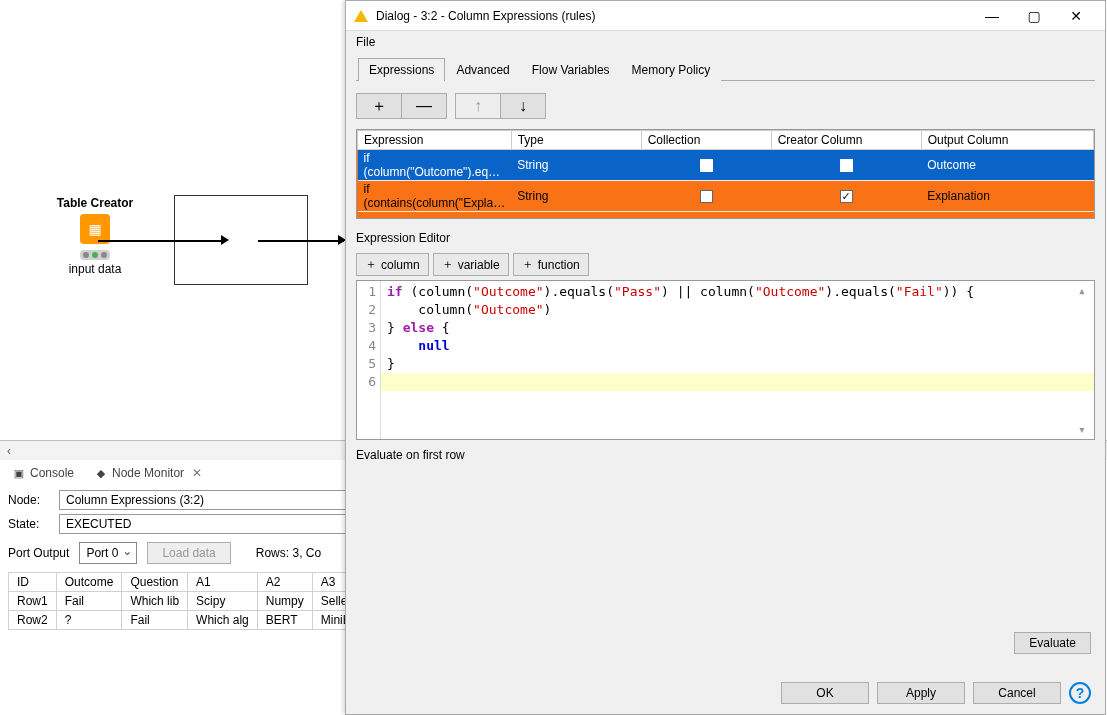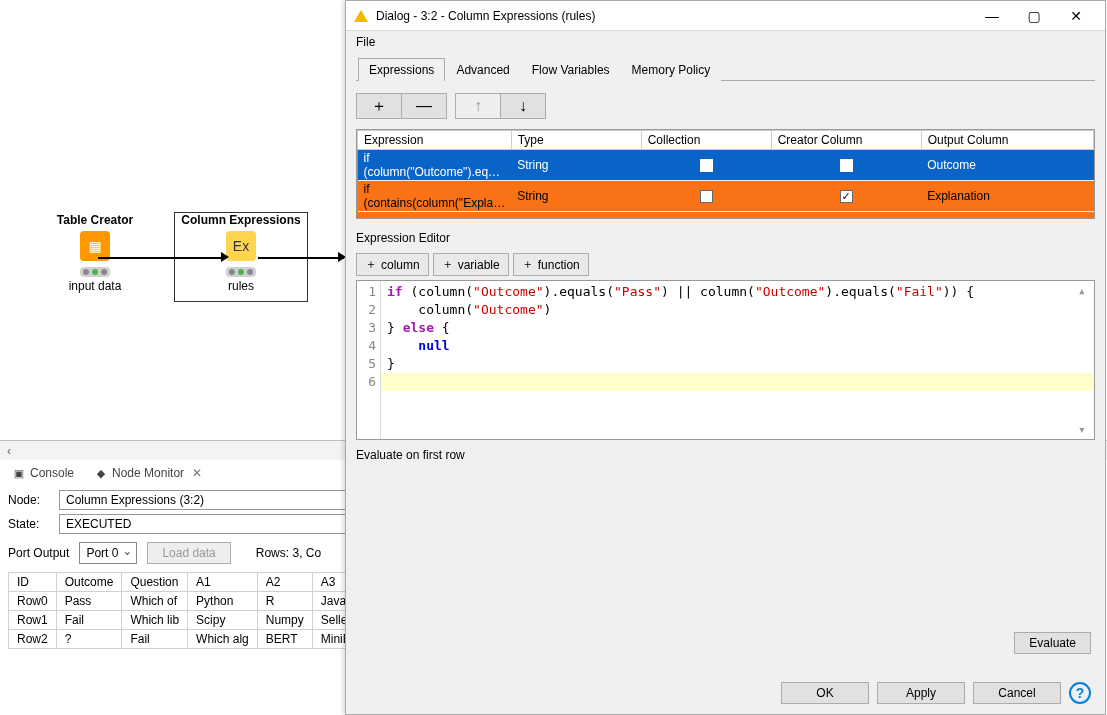--- a/index.html
+++ b/index.html
@@ -10,21 +10,21 @@
   width: 1107px;
   height: 715px;
   overflow: hidden;
   position: relative;
   color: #000;
 }
 
 
 .canvas {
   position: absolute;
-  left: 0; top: 17px;
+  left: 0; top: 0;
   width: 345px;
   height: 440px;
   background: #fff;
 }
 .node {
   position: absolute;
   text-align: center;
 }
 .node-title { font-size: 12px; font-weight: bold; margin-bottom: 4px; }
 .node-icon {
@@ -274,30 +274,20 @@
     <div class="status-lights">
         <span></span>
         <span class="green"></span>
         <span></span>
       </div>
     <div class="node-caption">input data</div>
   </div>
 
   <div class="node-selected-box" style="left:174px;top:195px;width:134px;height:90px;"></div>
 
-  <div class="node col-exp" style="left:180px;top:196px;width:122px;">
-    <div class="node-title">Column Expressions</div>
-    <div class="node-icon">Ex</div>
-    <div class="status-lights">
-        <span></span>
-        <span class="green"></span>
-        <span></span>
-      </div>
-    <div class="node-caption">rules</div>
-  </div>
 
   <div class="wire" style="left:98px;top:240px;width:128px;"></div>
   <div class="wire-arrow" style="left:221px;top:235px;"></div>
   <div class="wire" style="left:258px;top:240px;width:86px;"></div>
   <div class="wire-arrow" style="left:338px;top:235px;"></div>
 </div>
 
 <div class="hsplit">
   <span class="scroll-left">‹</span>
 </div>
@@ -342,28 +332,20 @@
         <tr id="dt-head">
           <th>ID</th>
           <th>Outcome</th>
           <th>Question</th>
           <th>A1</th>
           <th>A2</th>
           <th>A3</th>
         </tr>
       </thead>
     <tbody id="dt-body">
-        <tr>
-          <td>Row0</td>
-          <td>Pass</td>
-          <td>Which of</td>
-          <td>Python</td>
-          <td>R</td>
-          <td>Java</td>
-        </tr>
         <tr>
           <td>Row1</td>
           <td>Fail</td>
           <td>Which lib</td>
           <td>Scipy</td>
           <td>Numpy</td>
           <td>Selleni</td>
         </tr>
         <tr>
           <td>Row2</td>

